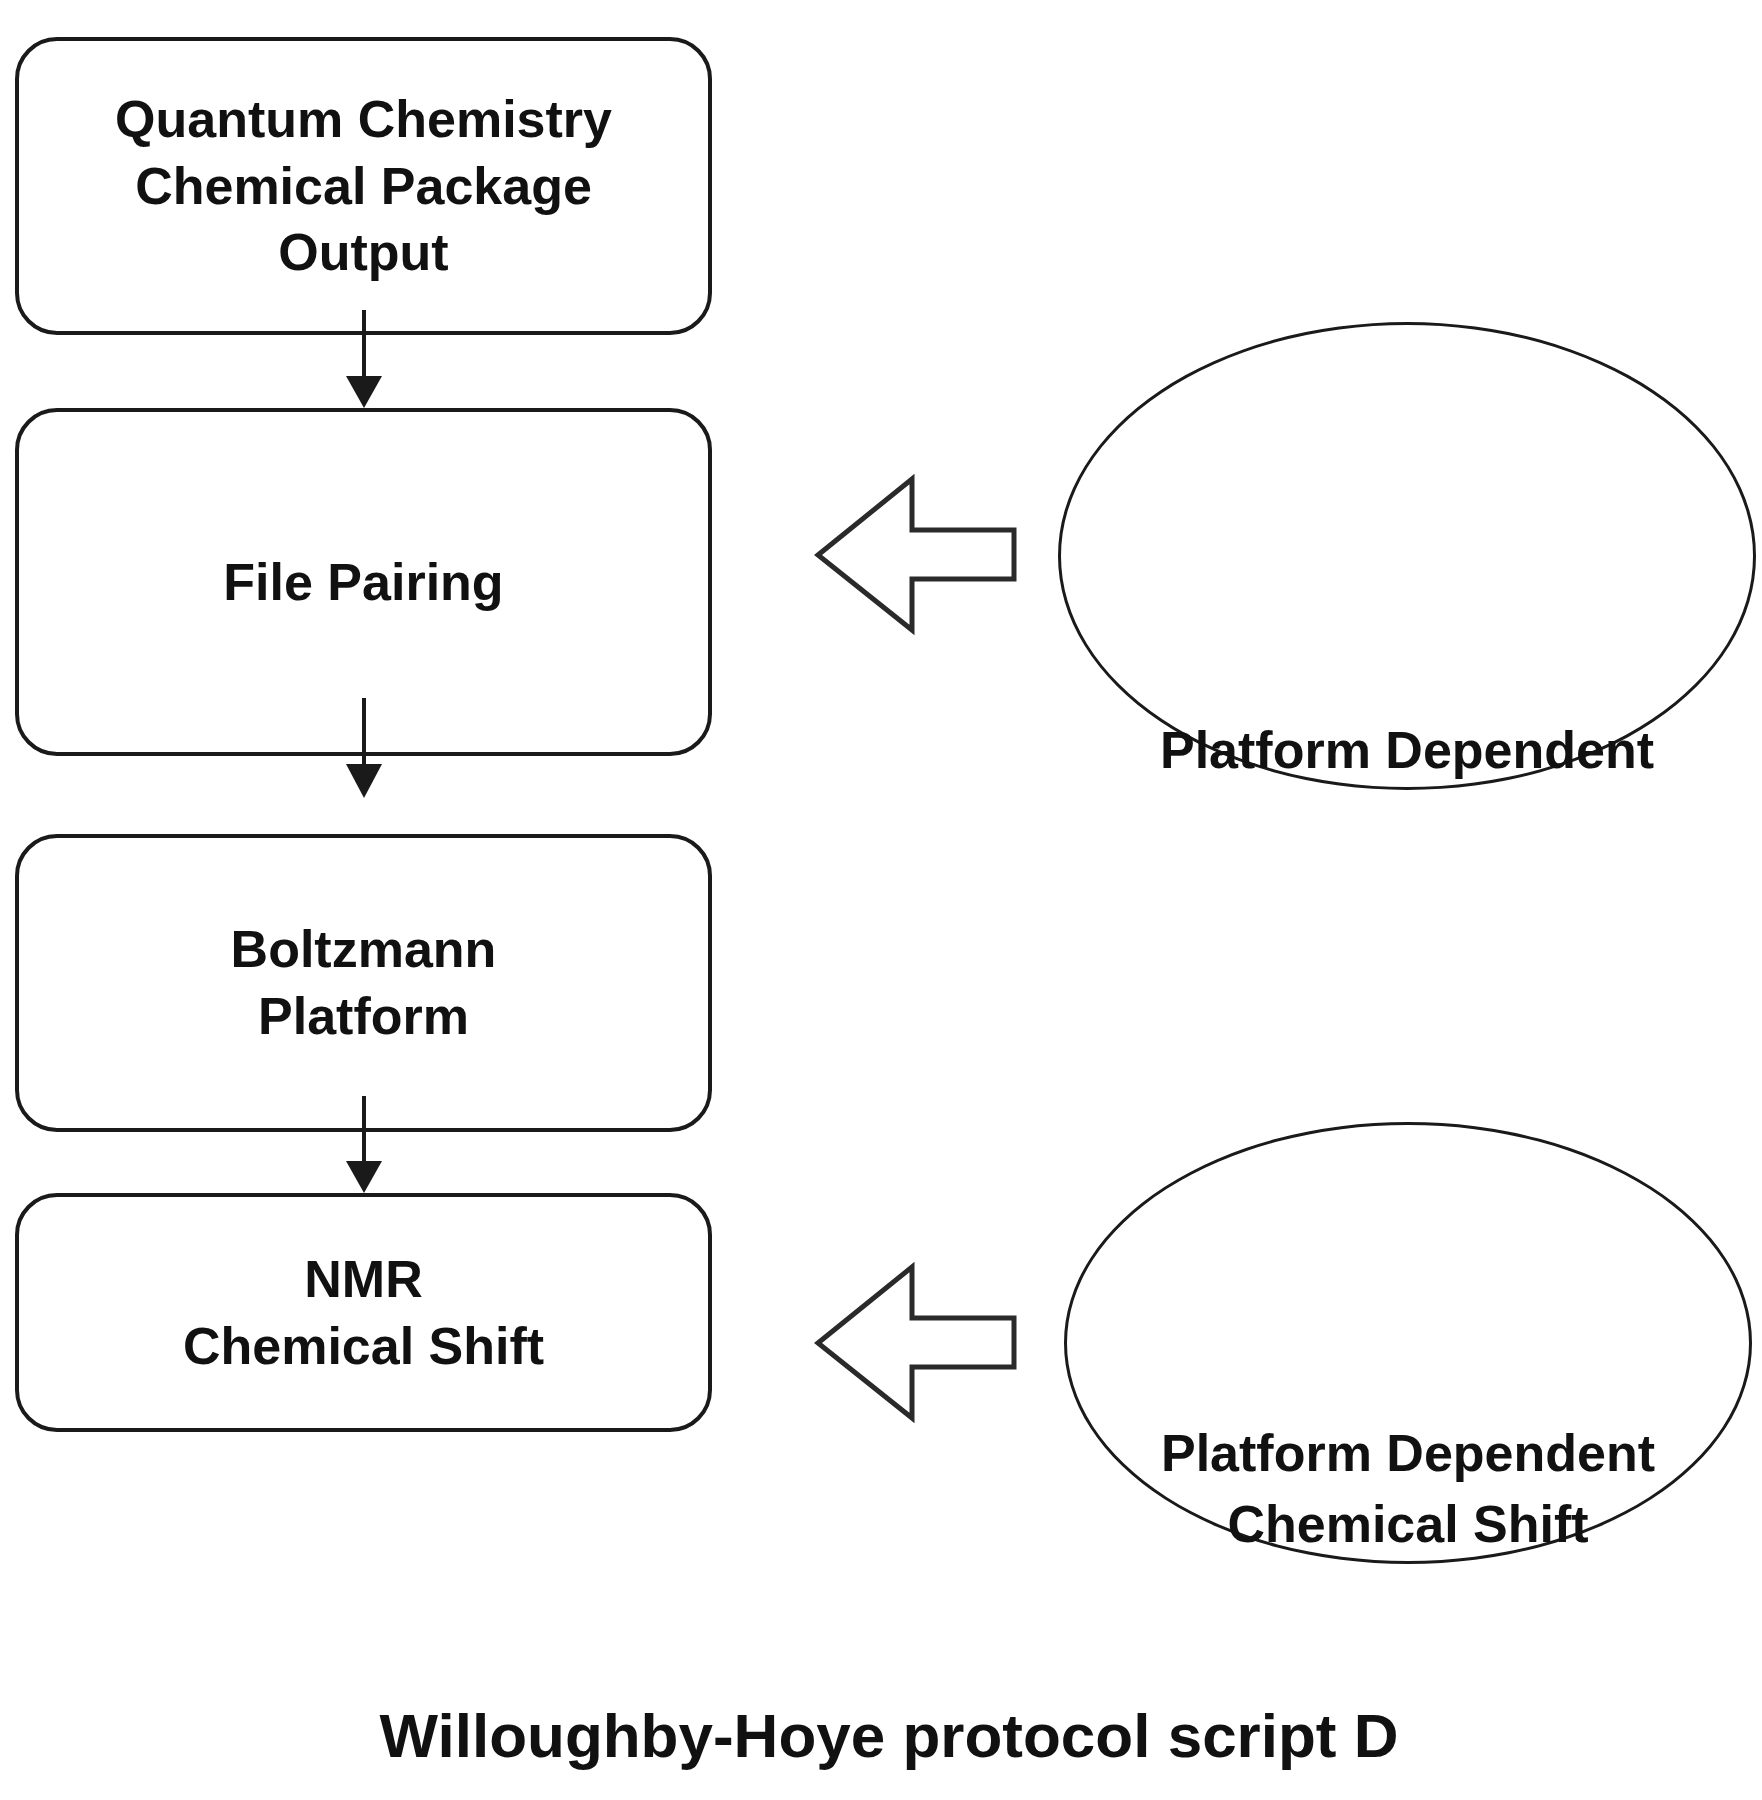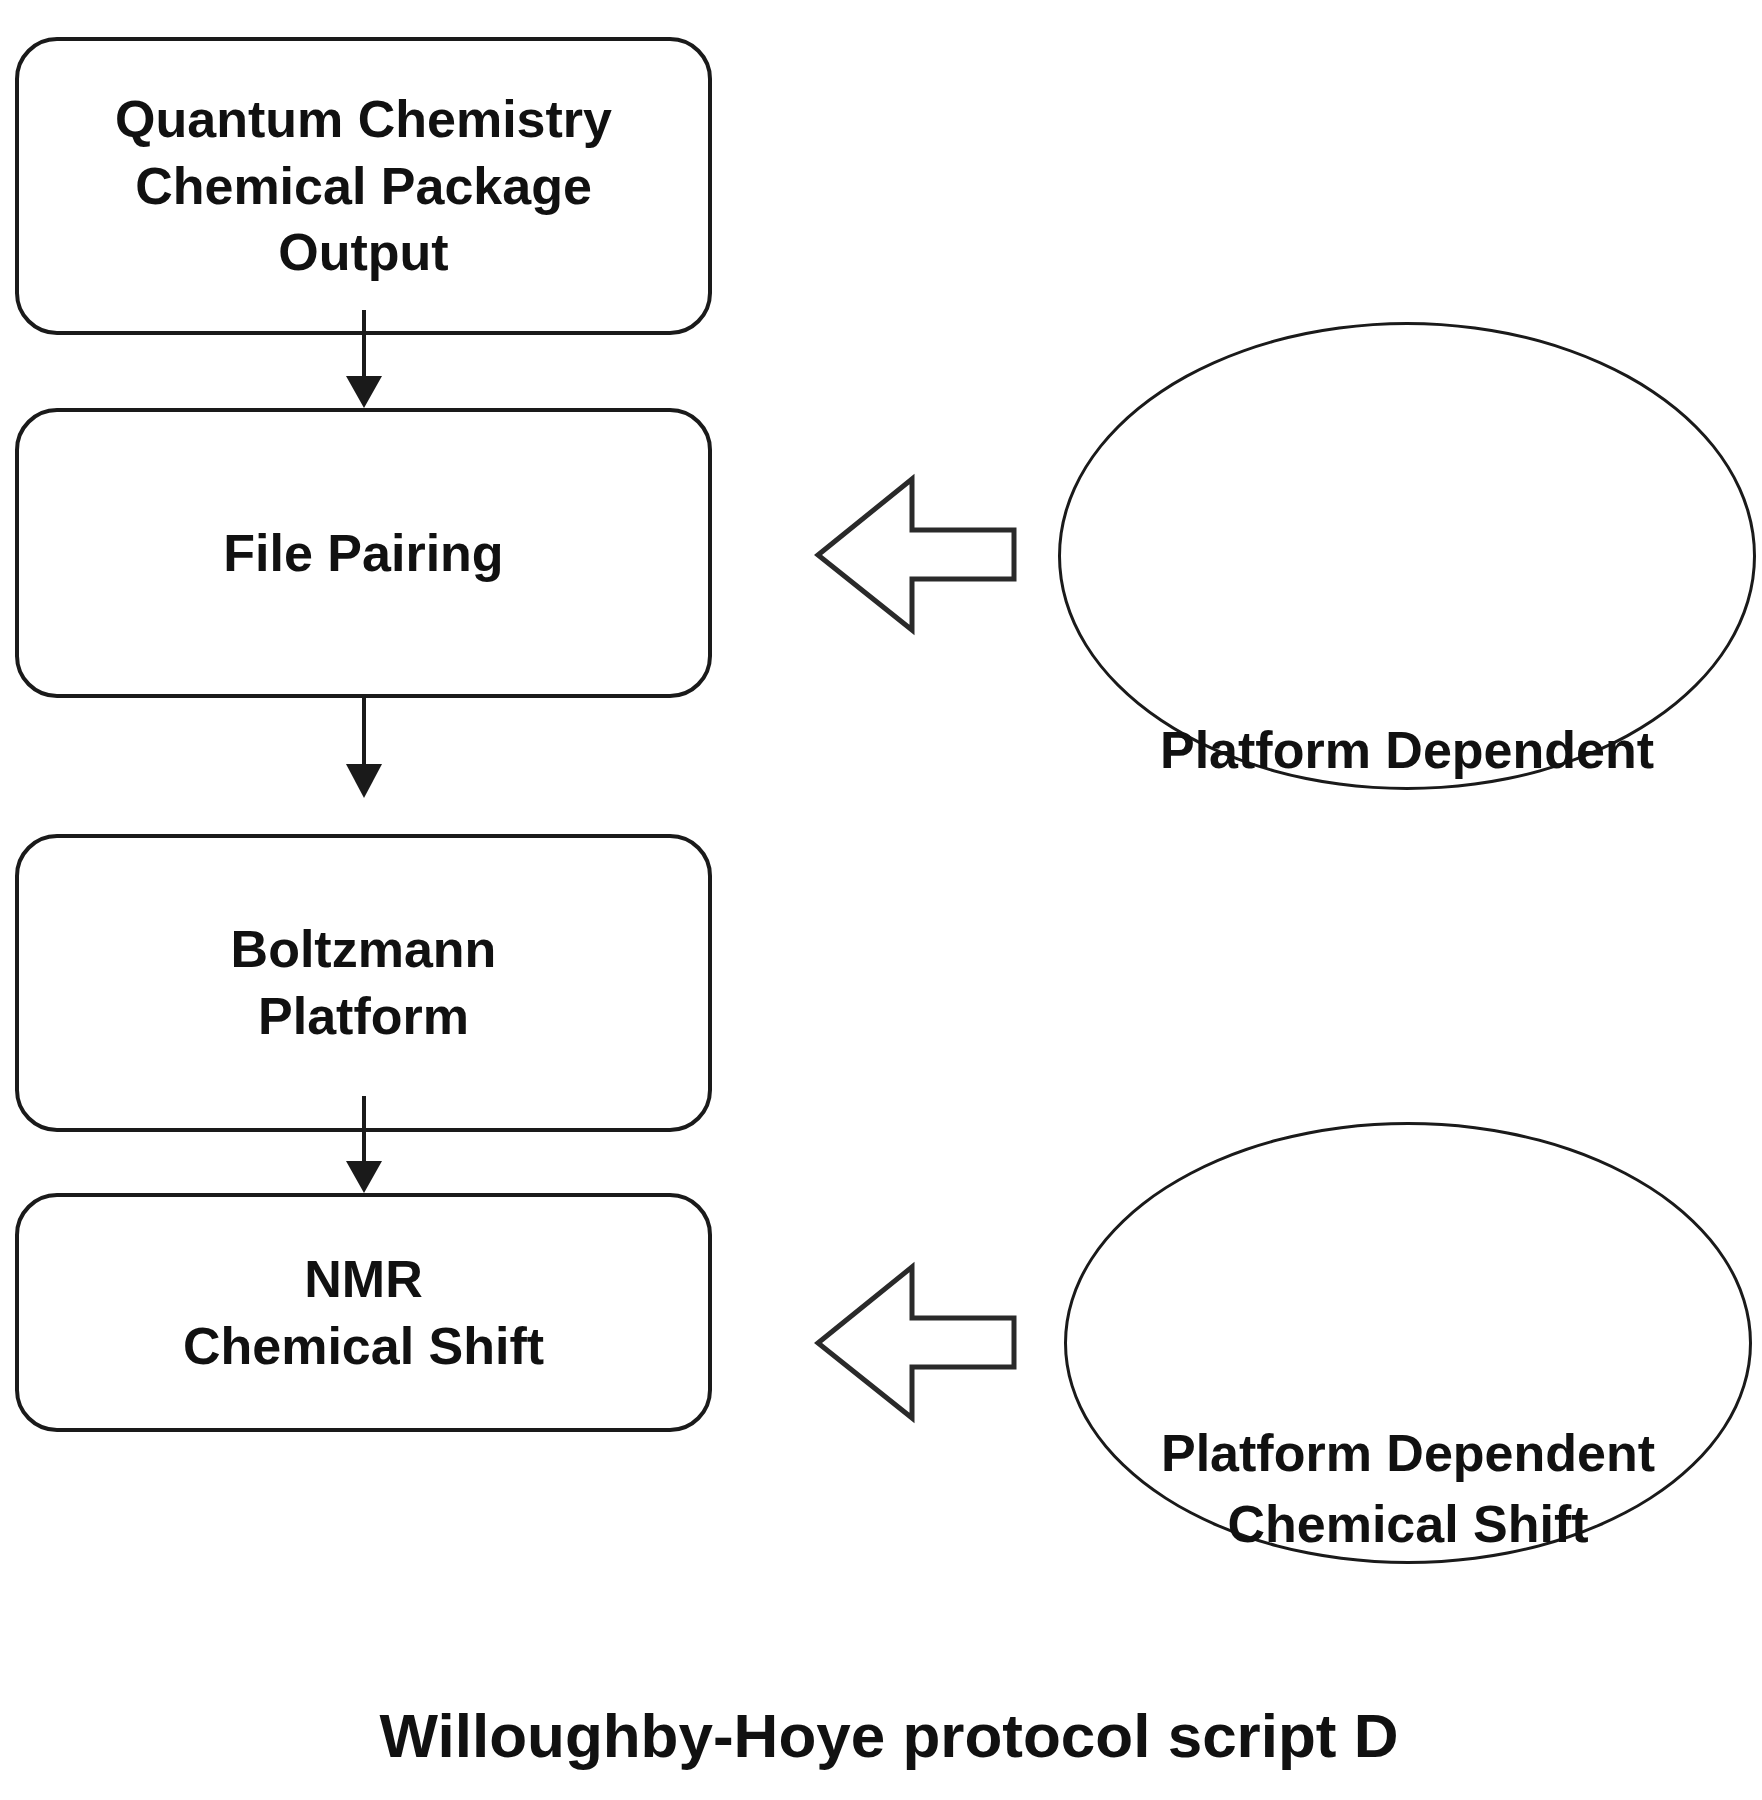--- a/index.html
+++ b/index.html
@@ -42,21 +42,21 @@
     display: flex;
     flex-direction: column;
     align-items: center;
     justify-content: flex-end;
     text-align: center;
     font-weight: bold;
     font-size: 52px;
     line-height: 1.38;
   }
   #box-1 { top: 27px;   height: 298px; margin-top: 10px; }
-  #box-2 { top: 408px;  height: 290px; }
+  #box-2 { top: 408px;  height: 348px; }
   #box-3 { top: 834px;  height: 298px; }
   #box-4 { top: 1193px; height: 239px; }
   #ellipse-1 { left: 1058px; top: 322px;  width: 698px; height: 468px; }
   #ellipse-2 { left: 1064px; top: 1122px; width: 688px; height: 442px; }
   .line { display: block; }
   #arrow-layer {
     position: absolute;
     left: 0;
     top: 0;
     width: 1762px;

